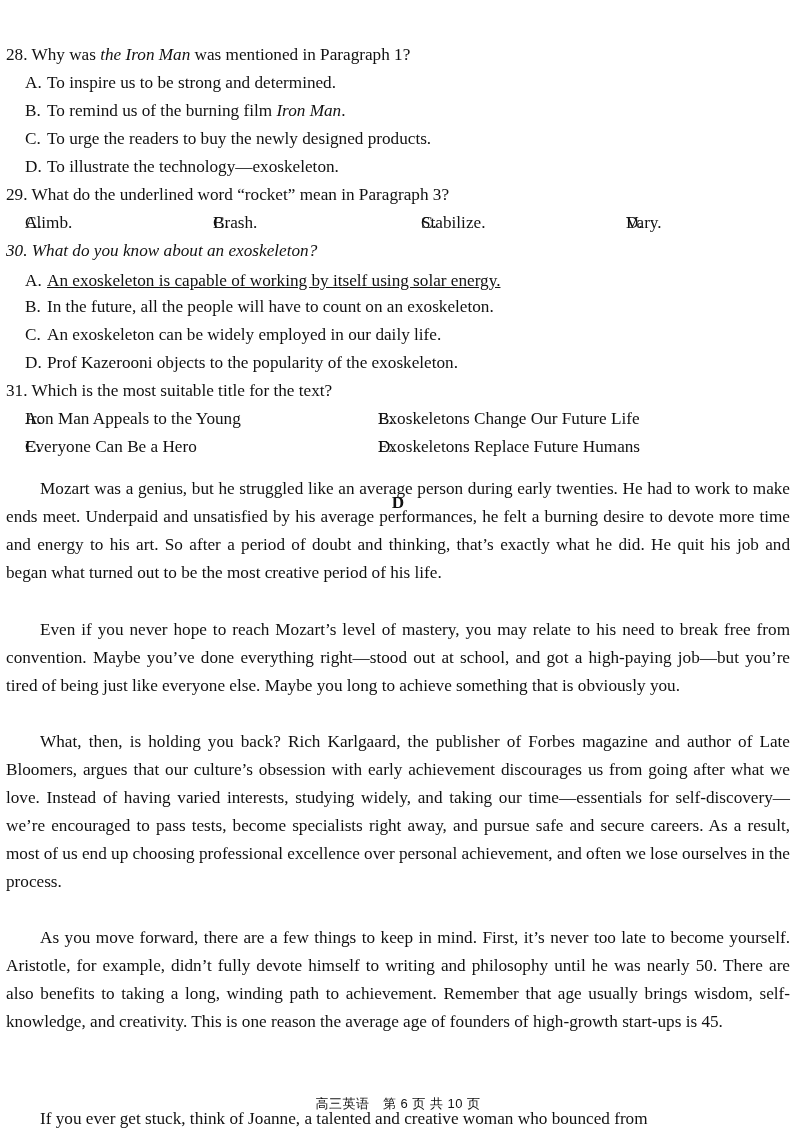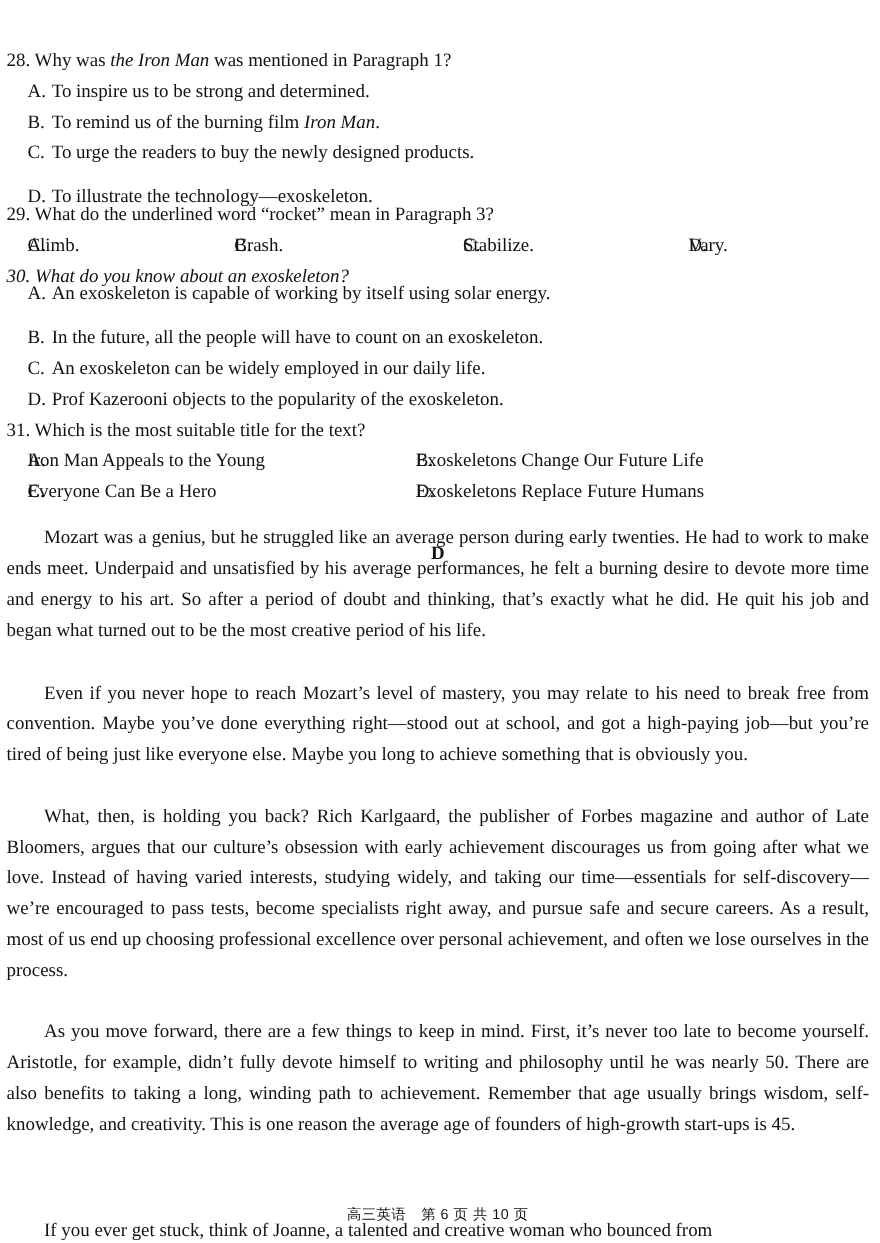--- a/index.html
+++ b/index.html
@@ -73,21 +73,21 @@
   </div>
   <div class="line opt" style="top:30px;">
     <span class="opt-label">A.</span><span>To inspire us to be strong and determined.</span>
   </div>
   <div class="line opt" style="top:58px;">
     <span class="opt-label">B.</span><span>To remind us of the burning film </span><i>Iron Man</i><span>.</span>
   </div>
   <div class="line opt" style="top:86px;">
     <span class="opt-label">C.</span><span>To urge the readers to buy the newly designed products.</span>
   </div>
-  <div class="line opt" style="top:126px;">
+  <div class="line opt" style="top:114px;">
     <span class="opt-label">D.</span><span>To illustrate the technology—exoskeleton.</span>
   </div>
 
   <div class="line q-stem" style="top:142px;">
     <span>29.</span><span> What do the underlined word “rocket” mean in Paragraph 3?</span>
   </div>
   <div class="line opt-cols" style="top:170px;">
     <span style="left:0;">
         <span>A.</span> 
         <span>Climb.</span>
@@ -102,21 +102,21 @@
       </span>
     <span style="left:601px;">
         <span>D.</span> 
         <span>Vary.</span>
       </span>
   </div>
 
   <div class="line q-stem" style="top:198px;font-style:italic;">
     <span>30.</span><span> What do you know about an exoskeleton?</span>
   </div>
-  <div class="line opt" style="top:214px;">
+  <div class="line opt" style="top:228px;text-decoration:underline;">
     <span class="opt-label">A.</span><span>An exoskeleton is capable of working by itself using solar energy.</span>
   </div>
   <div class="line opt" style="top:254px;">
     <span class="opt-label">B.</span><span>In the future, all the people will have to count on an exoskeleton.</span>
   </div>
   <div class="line opt" style="top:282px;">
     <span class="opt-label">C.</span><span>An exoskeleton can be widely employed in our daily life.</span>
   </div>
   <div class="line opt" style="top:310px;">
     <span class="opt-label">D.</span><span>Prof Kazerooni objects to the popularity of the exoskeleton.</span>

